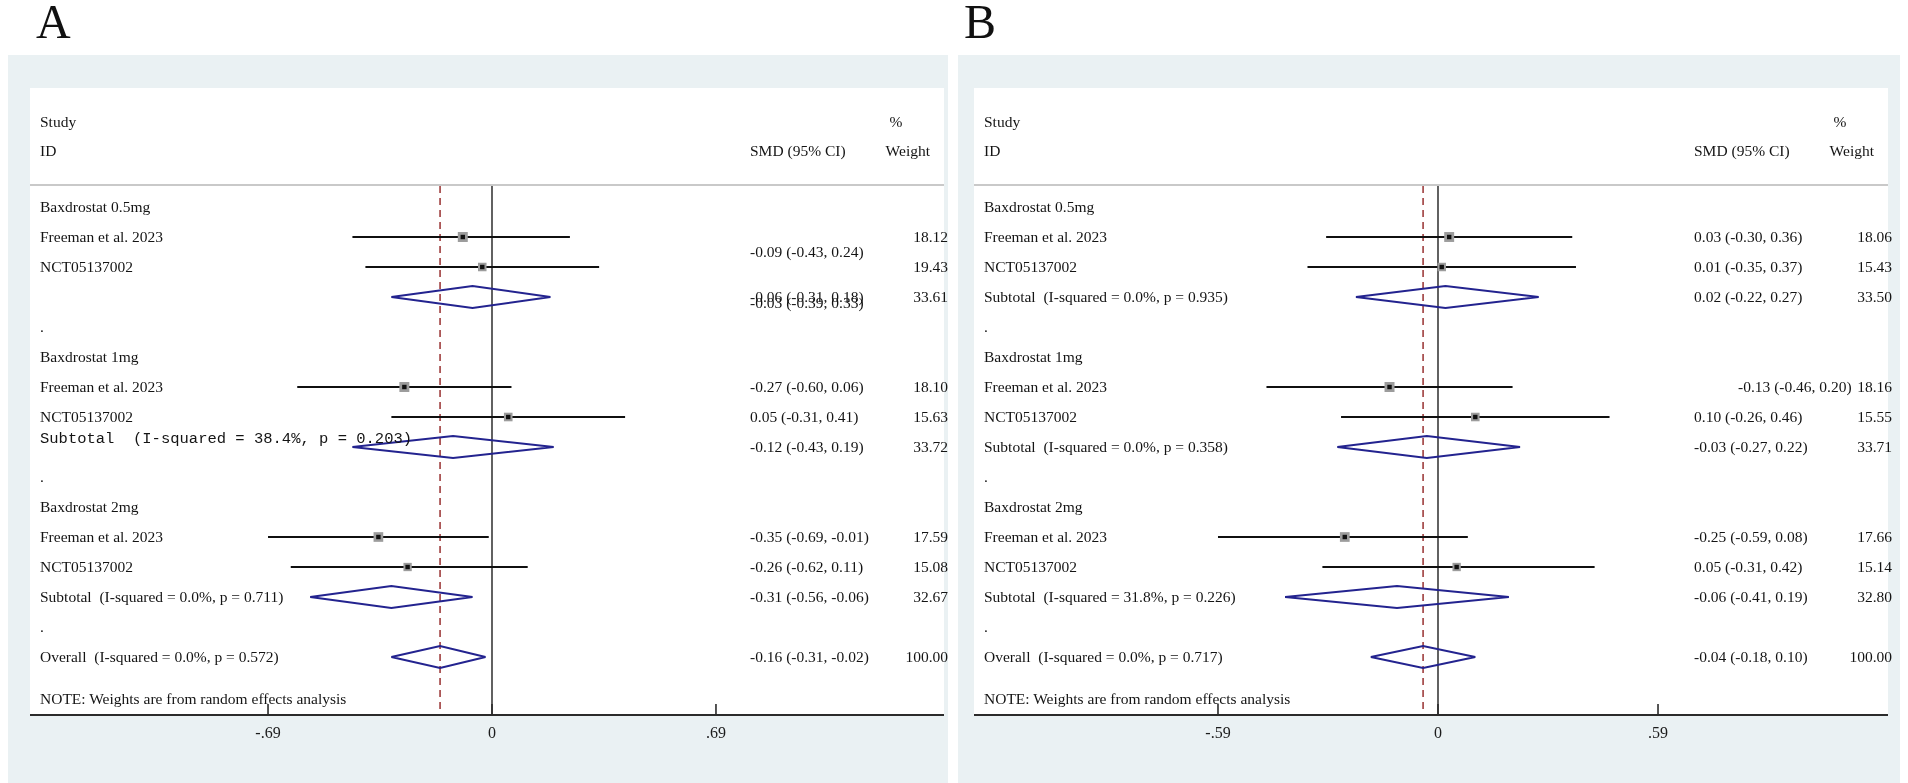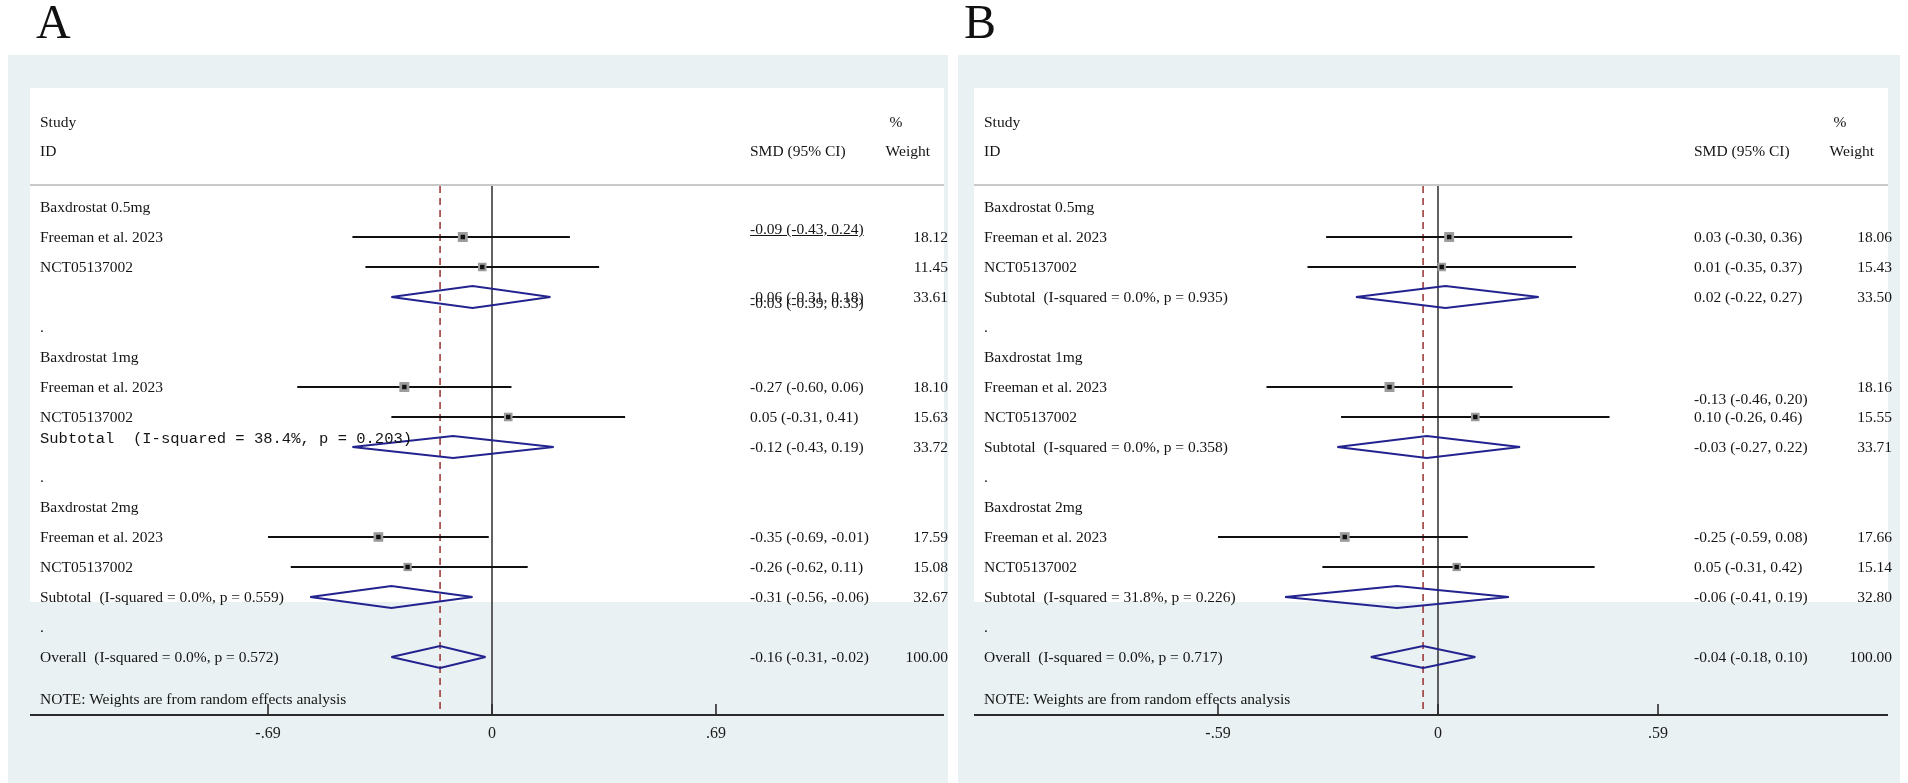--- a/index.html
+++ b/index.html
@@ -2,21 +2,21 @@
 <html><head>
 <meta charset="utf-8">
 <style>
   html,body{margin:0;padding:0;background:#ffffff;}
   .page{position:relative;width:1908px;height:783px;background:#ffffff;overflow:hidden;
         font-family:"Liberation Serif","DejaVu Serif",serif;color:#141414;}
   .panel-letter{position:absolute;top:-6px;font-size:48px;color:#111;}
   .panel{position:absolute;top:55px;height:728px;background:#eaf1f3;}
   #panel0{left:8px;width:940px;}
   #panel1{left:958px;width:942px;}
-  .plotbox{position:absolute;top:33px;width:914px;height:514px;background:#ffffff;}
+  .plotbox{position:absolute;top:33px;width:914px;height:628px;background:#ffffff;}
   #plotbox0{left:22px;}
   #plotbox1{left:16px;}
   .hdr{position:absolute;font-size:15.5px;line-height:20px;white-space:pre;}
   .h-study{left:10px;top:24px;}
   .h-id{left:10px;top:53px;}
   .h-smd{left:720px;top:53px;}
   .h-pct{left:832px;top:24px;width:68px;text-align:center;}
   .h-weight{left:832px;top:53px;width:68px;text-align:right;}
   .sep{position:absolute;left:0;top:96px;width:914px;height:2px;background:#c9c9c9;}
   .plot-svg{position:absolute;left:0;top:0;}
@@ -69,25 +69,25 @@
           <rect x="343.55275" y="444.16275" width="9.6745" height="9.6745" fill="#9c9c9c"></rect>
           <rect x="346.19" y="446.8" width="4.4" height="4.4" fill="#111111"></rect>
           <line x1="260.748" y1="479" x2="497.706" y2="479" stroke="#101010" stroke-width="2.2"></line>
           <rect x="373.457" y="474.853" width="8.294" height="8.294" fill="#9c9c9c"></rect>
           <rect x="375.404" y="476.8" width="4.4" height="4.4" fill="#111111"></rect>
           <polygon points="280.22399999999993,509 361.374,498 442.524,509 361.374,520" fill="none" stroke="#23238f" stroke-width="2"></polygon>
           <polygon points="361.374,569 410.06399999999996,558 455.508,569 410.06399999999996,580" fill="none" stroke="#23238f" stroke-width="2"></polygon>
         </svg>
         <div class="rowtext lbl" style="top: 104px;">Baxdrostat 0.5mg</div>
         <div class="rowtext lbl" style="top: 134px;">Freeman et al. 2023</div>
-        <div class="rowtext ci" style="top: 126px; text-decoration: underline;">-0.09 (-0.43, 0.24)</div>
+        <div class="rowtext ci" style="top: 149px;">-0.09 (-0.43, 0.24)</div>
         <div class="rowtext wt" style="top: 134px;">18.12</div>
         <div class="rowtext lbl" style="top: 164px;">NCT05137002</div>
         <div class="rowtext ci" style="top: 164px; margin-top: 36px;">-0.03 (-0.39, 0.33)</div>
-        <div class="rowtext wt" style="top: 164px;">11.45</div>
+        <div class="rowtext wt" style="top: 164px;">19.43</div>
         <div class="rowtext ci" style="top: 194px;">-0.06 (-0.31, 0.18)</div>
         <div class="rowtext wt" style="top: 194px;">33.61</div>
         <div class="rowtext lbl" style="top: 224px;">.</div>
         <div class="rowtext lbl" style="top: 254px;">Baxdrostat 1mg</div>
         <div class="rowtext lbl" style="top: 284px;">Freeman et al. 2023</div>
         <div class="rowtext ci" style="top: 284px;">-0.27 (-0.60, 0.06)</div>
         <div class="rowtext wt" style="top: 284px;">18.10</div>
         <div class="rowtext lbl" style="top: 314px;">NCT05137002</div>
         <div class="rowtext ci" style="top: 314px;">0.05 (-0.31, 0.41)</div>
         <div class="rowtext wt" style="top: 314px;">15.63</div>
@@ -95,21 +95,21 @@
         <div class="rowtext ci" style="top: 344px;">-0.12 (-0.43, 0.19)</div>
         <div class="rowtext wt" style="top: 344px;">33.72</div>
         <div class="rowtext lbl" style="top: 374px;">.</div>
         <div class="rowtext lbl" style="top: 404px;">Baxdrostat 2mg</div>
         <div class="rowtext lbl" style="top: 434px;">Freeman et al. 2023</div>
         <div class="rowtext ci" style="top: 434px;">-0.35 (-0.69, -0.01)</div>
         <div class="rowtext wt" style="top: 434px;">17.59</div>
         <div class="rowtext lbl" style="top: 464px;">NCT05137002</div>
         <div class="rowtext ci" style="top: 464px;">-0.26 (-0.62, 0.11)</div>
         <div class="rowtext wt" style="top: 464px;">15.08</div>
-        <div class="rowtext lbl" style="top: 494px;">Subtotal  (I-squared = 0.0%, p = 0.559)</div>
+        <div class="rowtext lbl" style="top: 494px;">Subtotal  (I-squared = 0.0%, p = 0.711)</div>
         <div class="rowtext ci" style="top: 494px;">-0.31 (-0.56, -0.06)</div>
         <div class="rowtext wt" style="top: 494px;">32.67</div>
         <div class="rowtext lbl" style="top: 524px;">.</div>
         <div class="rowtext lbl" style="top: 554px;">Overall  (I-squared = 0.0%, p = 0.572)</div>
         <div class="rowtext ci" style="top: 554px;">-0.16 (-0.31, -0.02)</div>
         <div class="rowtext wt" style="top: 554px;">100.00</div>
       </div>
   <div class="tick-label" style="left: 225.026px; top: 667px;">-.69</div>
       <div class="tick-label" style="left: 449px; top: 667px;">0</div>
       <div class="tick-label" style="left: 672.974px; top: 667px;">.69</div>
@@ -160,21 +160,21 @@
         <div class="rowtext wt" style="top: 134px;">18.06</div>
         <div class="rowtext lbl" style="top: 164px;">NCT05137002</div>
         <div class="rowtext ci" style="top: 164px;">0.01 (-0.35, 0.37)</div>
         <div class="rowtext wt" style="top: 164px;">15.43</div>
         <div class="rowtext lbl" style="top: 194px;">Subtotal  (I-squared = 0.0%, p = 0.935)</div>
         <div class="rowtext ci" style="top: 194px;">0.02 (-0.22, 0.27)</div>
         <div class="rowtext wt" style="top: 194px;">33.50</div>
         <div class="rowtext lbl" style="top: 224px;">.</div>
         <div class="rowtext lbl" style="top: 254px;">Baxdrostat 1mg</div>
         <div class="rowtext lbl" style="top: 284px;">Freeman et al. 2023</div>
-        <div class="rowtext ci" style="top: 296px;">-0.13 (-0.46, 0.20)</div>
+        <div class="rowtext ci" style="top: 284px; margin-left: 44px;">-0.13 (-0.46, 0.20)</div>
         <div class="rowtext wt" style="top: 284px;">18.16</div>
         <div class="rowtext lbl" style="top: 314px;">NCT05137002</div>
         <div class="rowtext ci" style="top: 314px;">0.10 (-0.26, 0.46)</div>
         <div class="rowtext wt" style="top: 314px;">15.55</div>
         <div class="rowtext lbl" style="top: 344px;">Subtotal  (I-squared = 0.0%, p = 0.358)</div>
         <div class="rowtext ci" style="top: 344px;">-0.03 (-0.27, 0.22)</div>
         <div class="rowtext wt" style="top: 344px;">33.71</div>
         <div class="rowtext lbl" style="top: 374px;">.</div>
         <div class="rowtext lbl" style="top: 404px;">Baxdrostat 2mg</div>
         <div class="rowtext lbl" style="top: 434px;">Freeman et al. 2023</div>

